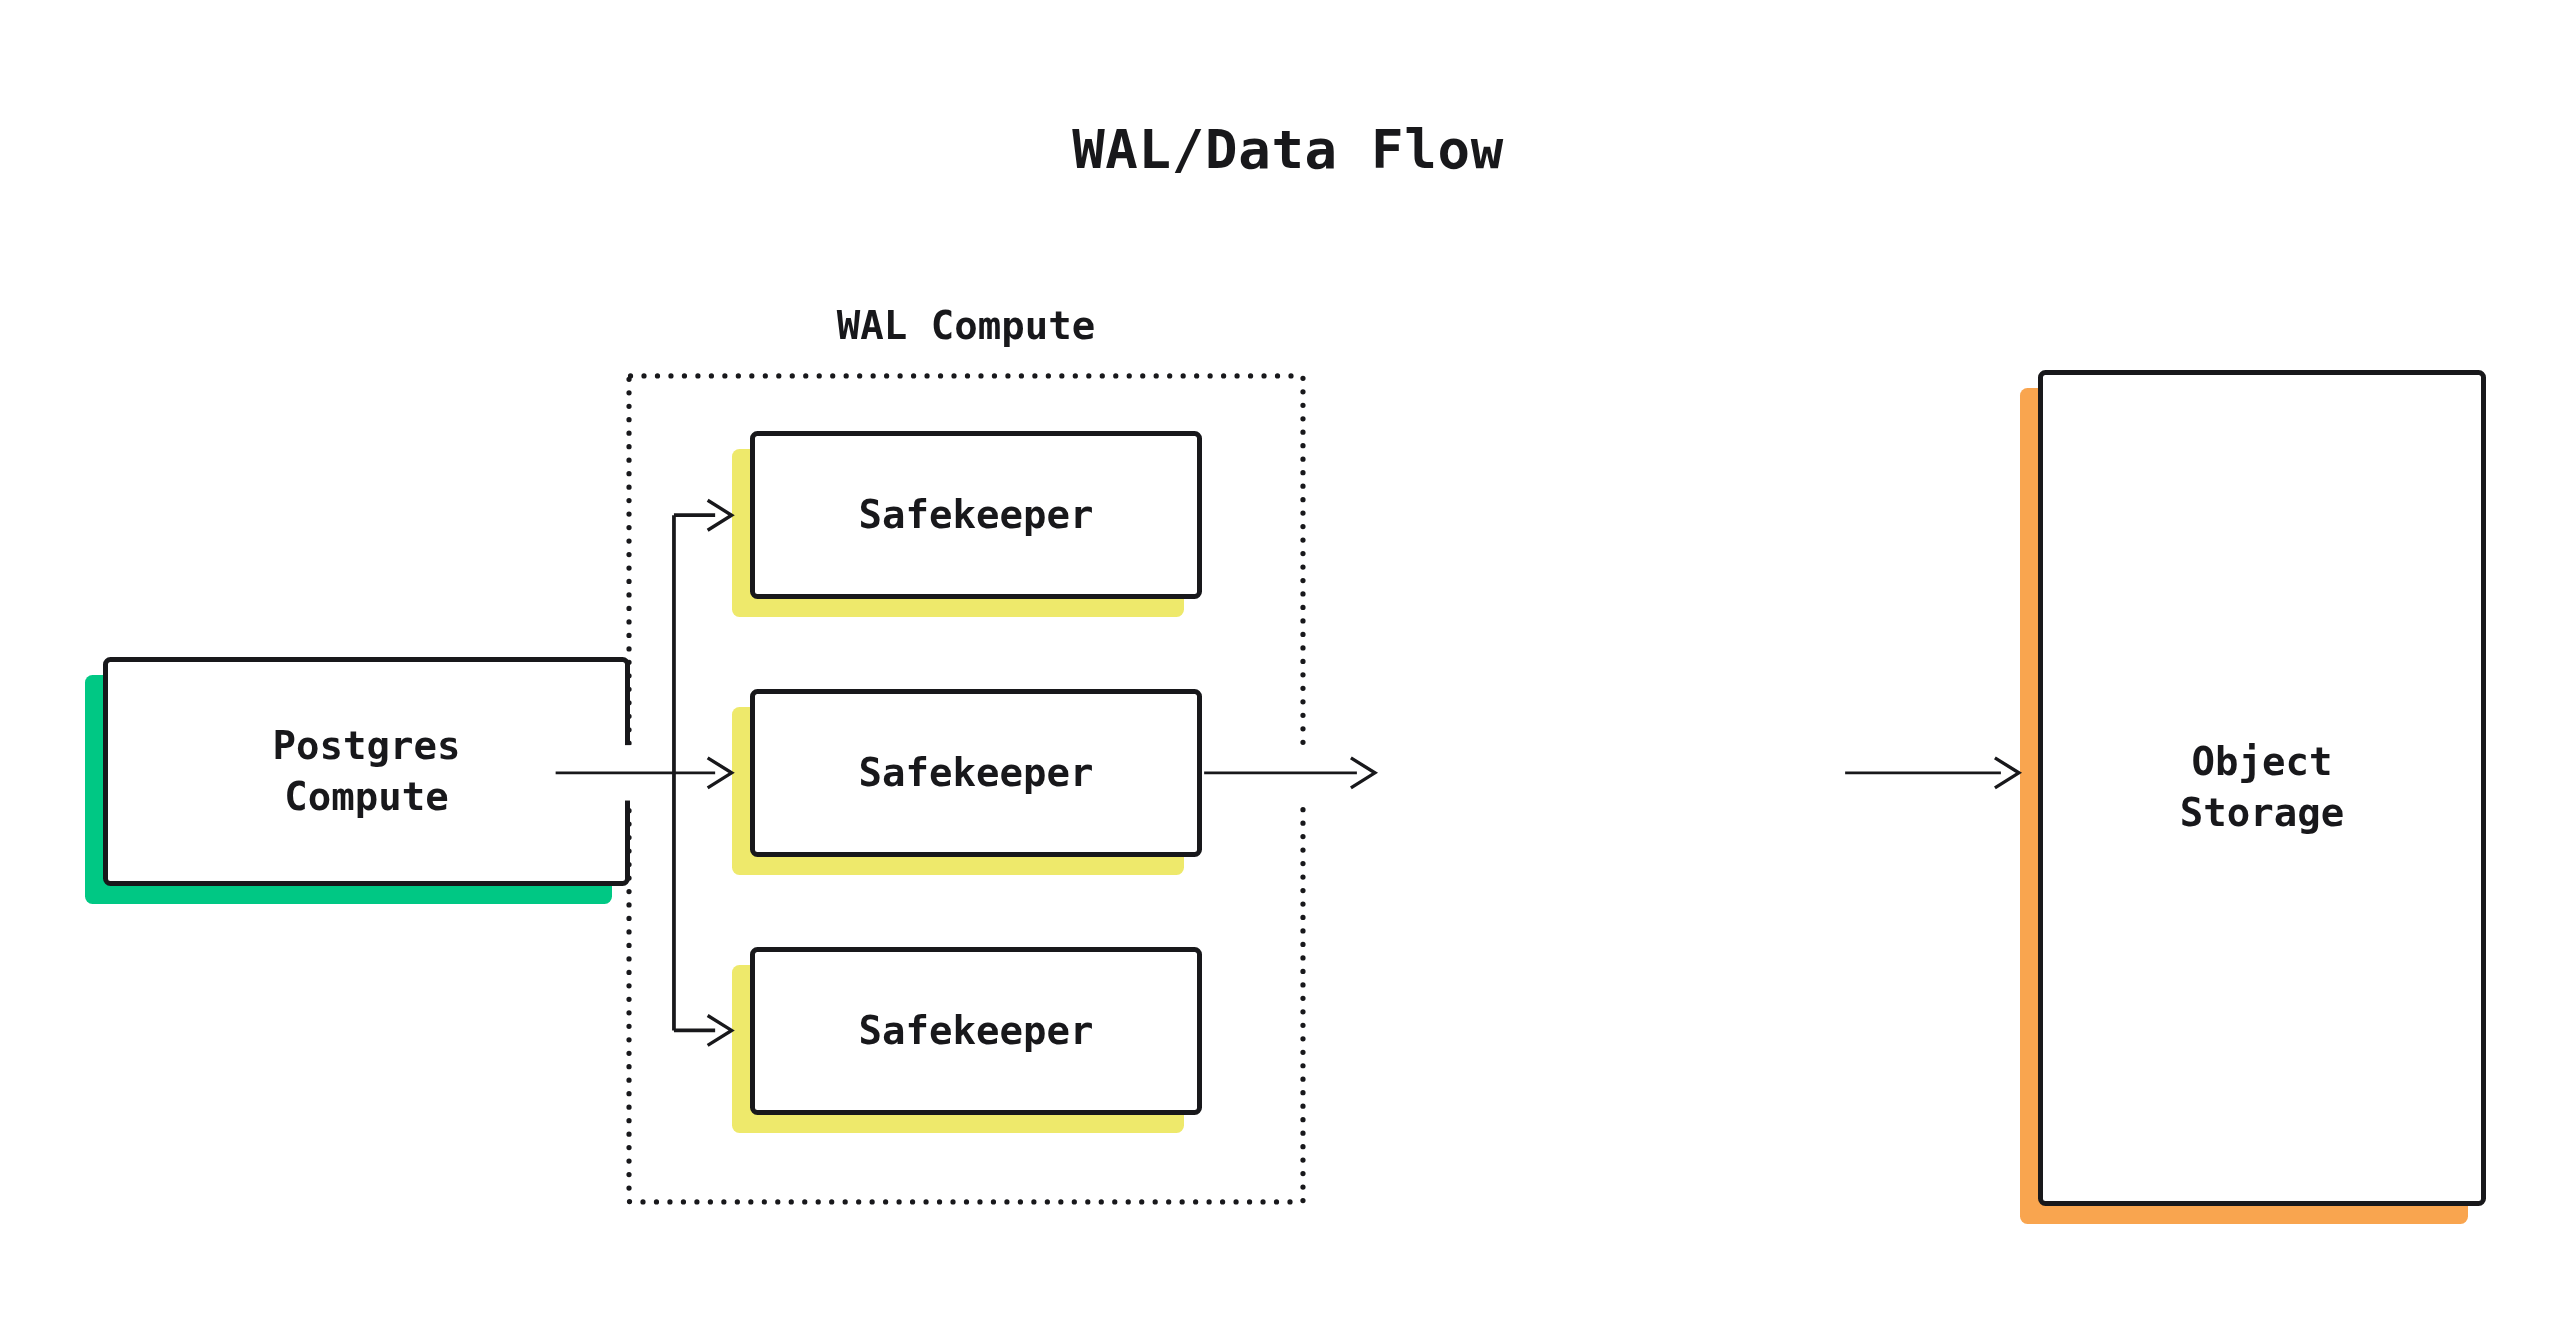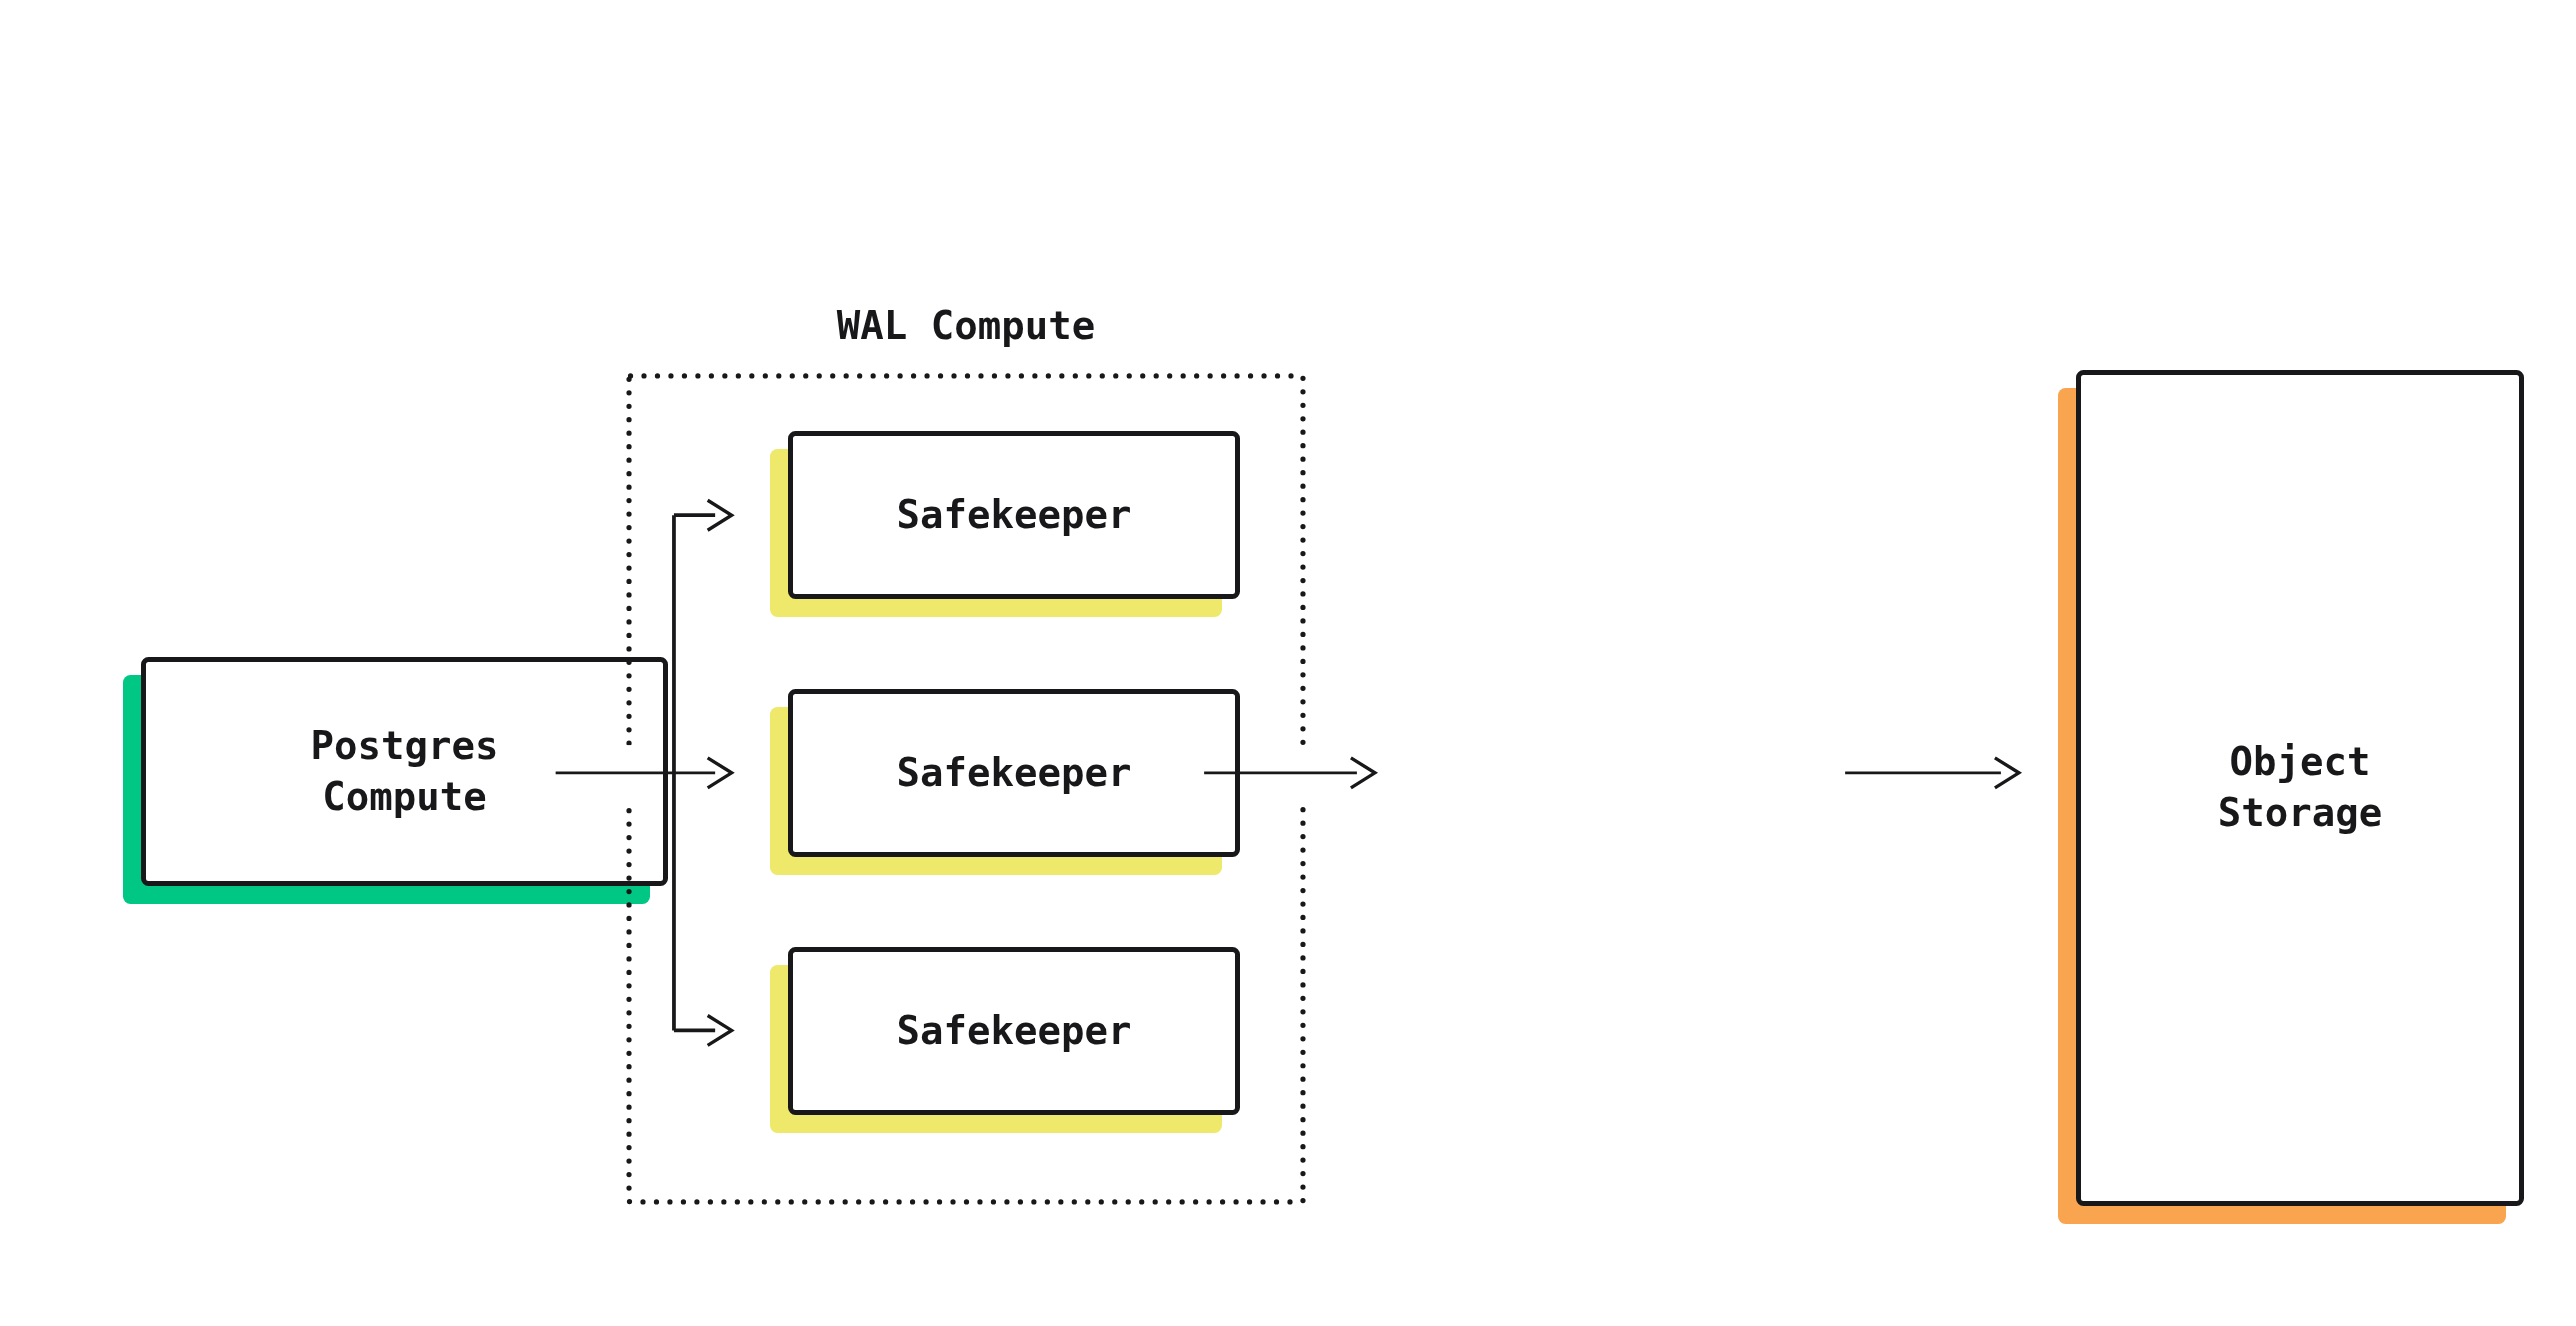--- a/index.html
+++ b/index.html
@@ -32,21 +32,20 @@
   }
   .node{
     position:absolute;
     box-sizing:border-box;
     background:var(--bg);
     border:5.2px solid var(--ink);
     border-radius:7.5px;
     box-shadow:-18px 18px 0 0 var(--sh, transparent);
     display:flex;align-items:center;justify-content:center;
     z-index:1;
-    margin-left:38px;
   }
   .node .label{
     font-size:39px;font-weight:bold;
     line-height:1.3;
     text-align:center;
     white-space:pre-line;
     color:var(--ink);
   }
   #postgres-box{left:103px;top:657px;width:527px;height:229px;}
   #safekeeper1-box{left:750px;top:431px;width:452px;height:168px;}
@@ -70,20 +69,21 @@
   .mask{fill:var(--bg);stroke:none;}
   .wire{stroke:var(--ink);stroke-width:3.5;fill:none;}
   .wire.thick{stroke-width:5;}
   .arrowhead{stroke:var(--ink);stroke-width:4.5;fill:none;stroke-linejoin:miter;}
 </style>
 </head>
 <body>
 
 <div id="stage">
 
+  <div class="title">WAL/Data Flow</div>
 
   <div class="group-label">WAL Compute</div>
 
   <svg id="wires" viewBox="0 0 3440 1772" xmlns="http://www.w3.org/2000/svg">
 
     <rect class="dotted-rect" x="840" y="502" width="900" height="1103" rx="2"></rect>
 
     <rect class="mask" x="818" y="995" width="44" height="74"></rect>
     <rect class="mask" x="1718" y="995" width="44" height="74"></rect>
 

